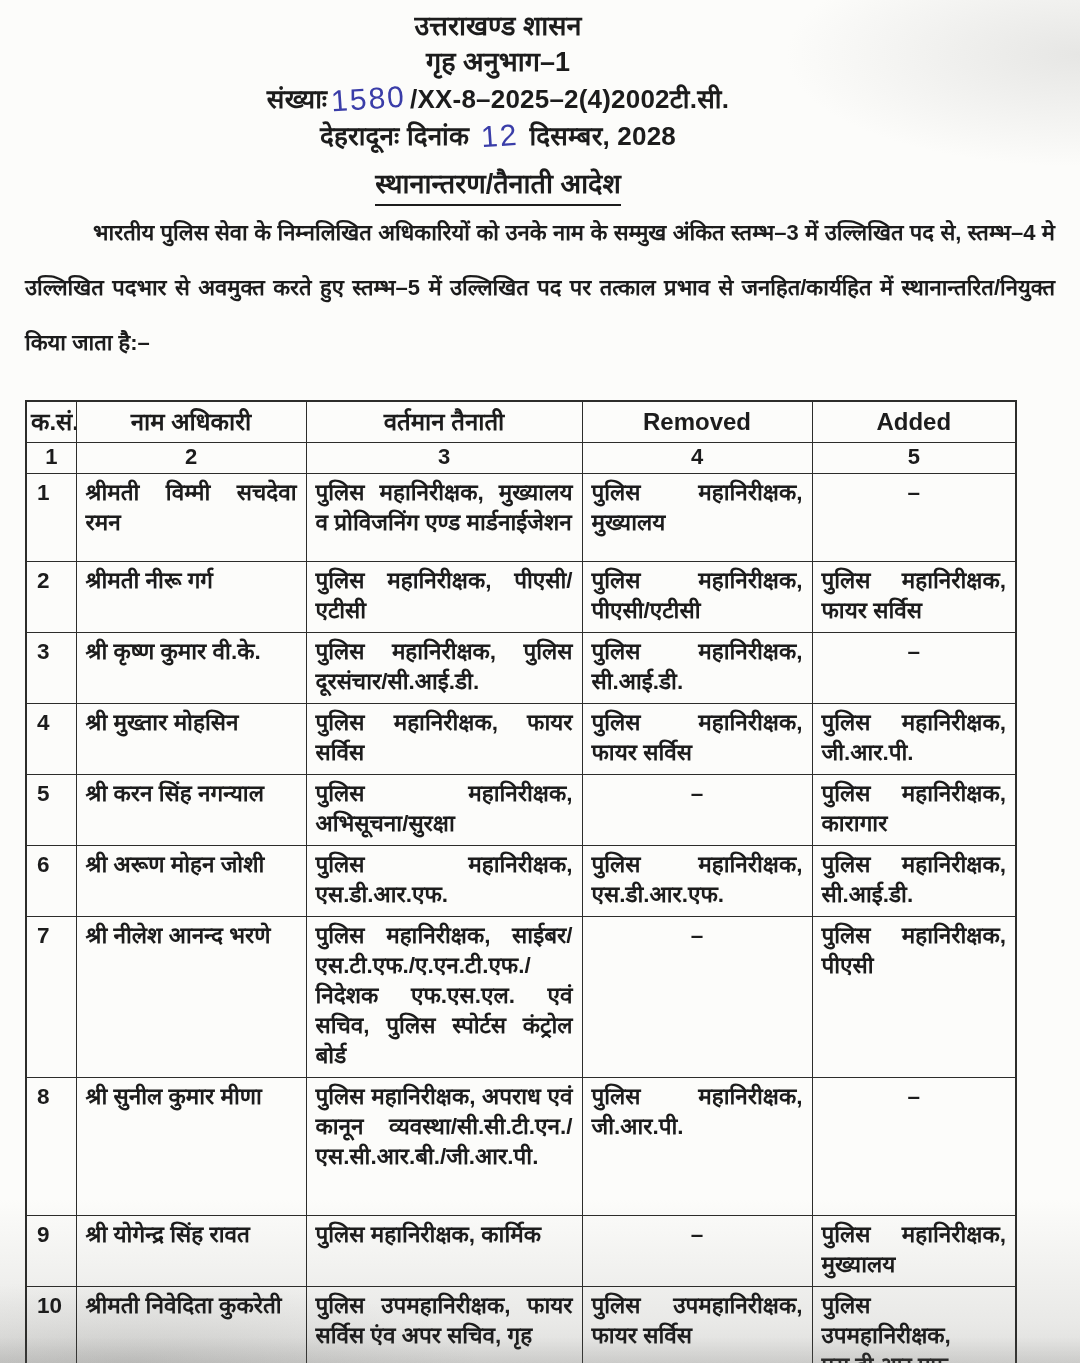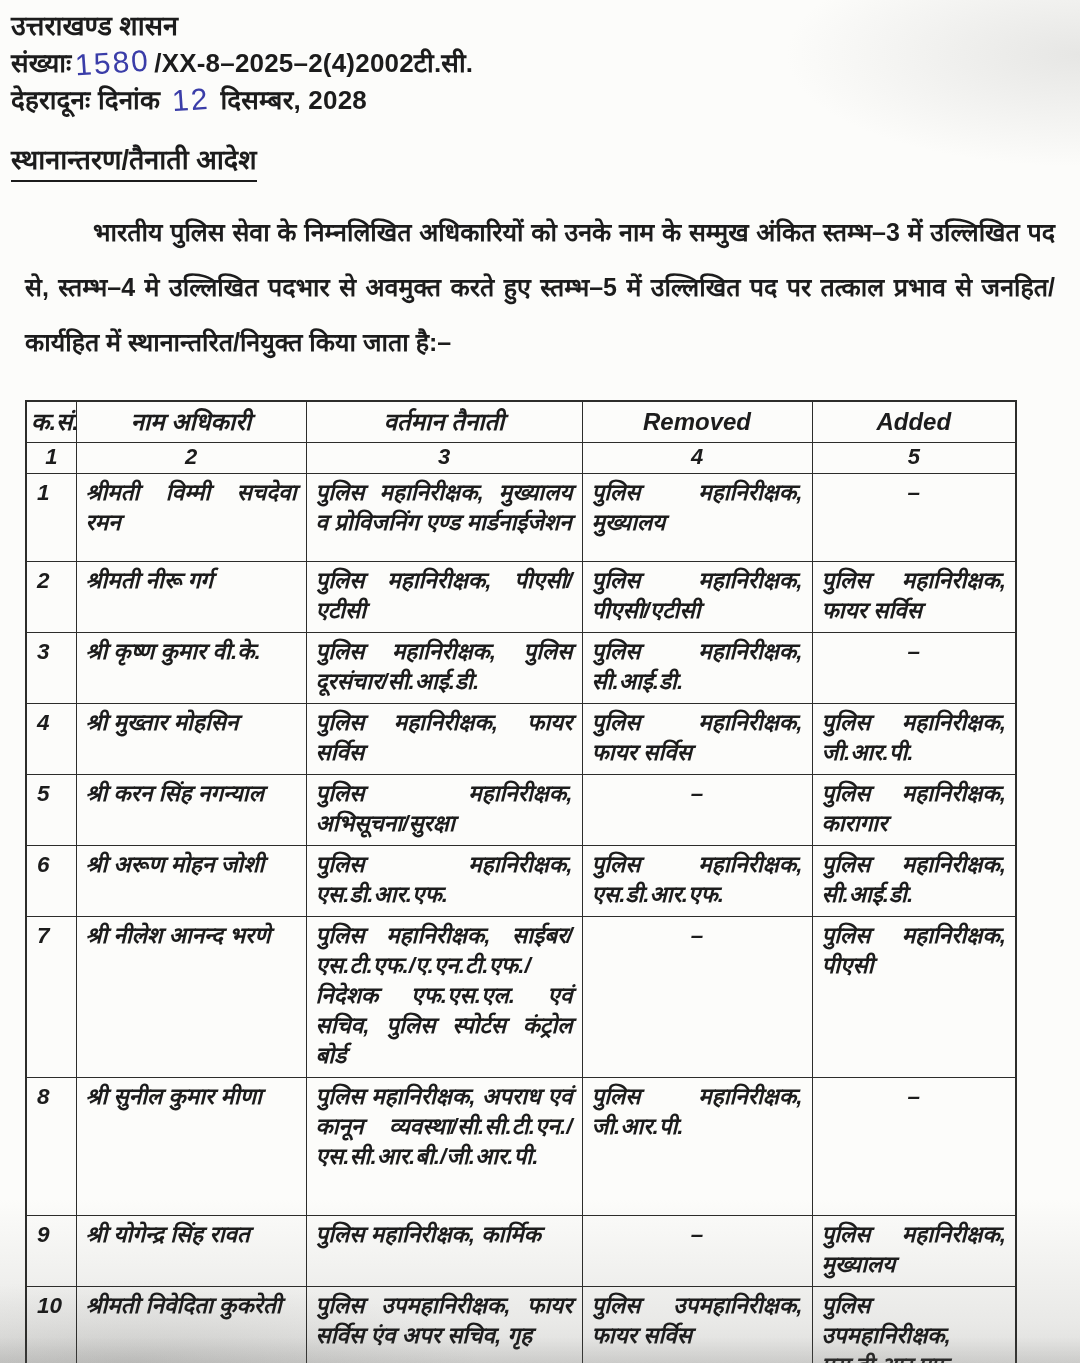--- a/index.html
+++ b/index.html
@@ -18,47 +18,48 @@
       radial-gradient(ellipse 500px 120px at 12% 100%, rgba(150,150,148,.30), rgba(0,0,0,0) 70%),
       linear-gradient(#fcfcfa 0%, #fcfcfa 88%, #e9e9e7 97%, #dededc 100%);
   }
   .shade-bottom{
     position:absolute;left:0;right:0;bottom:0;height:26px;
     background:linear-gradient(rgba(0,0,0,0), rgba(120,120,118,.18));
   }
 
   
   .doc-header{
-    position:absolute;top:8px;left:11px;width:996px; 
+    position:absolute;top:8px;left:0;width:996px; 
+    text-align:center;
     font-weight:700;
     line-height:36px;
   }
   .doc-header .h-line{font-size:27px;}
   .doc-header .h-num{font-size:26px;letter-spacing:.2px;}
   .hand{
     display:inline-block;
     color:#3a3da8;
     font-size:30px;
     font-weight:500;
     transform:rotate(-4deg) translateY(1px);
     letter-spacing:2px;
     padding:0 4px;
   }
   .order-title{
     display:inline-block;
-    margin-top:24px;
+    margin-top:12px;
     font-size:27px;font-weight:700;
     border-bottom:2.5px solid #1c1c1c;
     padding-bottom:2px;
   }
 
   
   .intro{
     position:absolute;top:205px;left:25px;width:1030px;
-    font-size:25px;font-weight:600;
+    font-size:22px;font-weight:600;
     line-height:55px;
     text-align:justify;
     text-indent:68px;
   }
 
   
   .tbl-wrap{position:absolute;top:400px;left:25px;}
   table{
     border-collapse:collapse;
     table-layout:fixed;
@@ -71,21 +72,20 @@
   col.w4{width:230px;}
   col.w5{width:204px;}
   th,td{
     border:1.7px solid #2d2d2b;
     vertical-align:top;
     padding:4px 9px 6px 9px;
     font-size:22.5px;
     line-height:30px;
     font-weight:600;
     overflow:hidden;
-    font-style:italic;
   }
   th{
     text-align:center;
     font-size:24px;
     font-weight:700;
     padding:3px 4px;
     height:34px;
     vertical-align:middle;
   }
   tr.colnum td{
@@ -101,20 +101,21 @@
   td.dash{text-align:center;}
   .outer{border:2.4px solid #2d2d2b;}
 </style>
 </head>
 <body>
 
 <div class="page">
 
   <div class="doc-header">
     <div class="h-line">उत्तराखण्ड शासन</div>
+    <div class="h-line">गृह अनुभाग–1</div>
     <div class="h-num"><span>संख्याः</span><span class="hand">1580</span><span>/XX-8–2025–2(4)2002टी.सी.</span></div>
     <div class="h-num"><span>देहरादूनः दिनांक</span>&nbsp;<span class="hand">12</span>&nbsp;<span>दिसम्बर, 2028</span></div>
     <div><span class="order-title">स्थानान्तरण/तैनाती आदेश</span></div>
   </div>
 
   <div class="intro">भारतीय पुलिस सेवा के निम्नलिखित अधिकारियों को उनके नाम के सम्मुख अंकित स्तम्भ–3 में उल्लिखित पद से, स्तम्भ–4 मे उल्लिखित पदभार से अवमुक्त करते हुए स्तम्भ–5 में उल्लिखित पद पर तत्काल प्रभाव से जनहित/कार्यहित में स्थानान्तरित/नियुक्त किया जाता है:–</div>
 
   <div class="tbl-wrap">
     <table class="outer">
       <colgroup>

